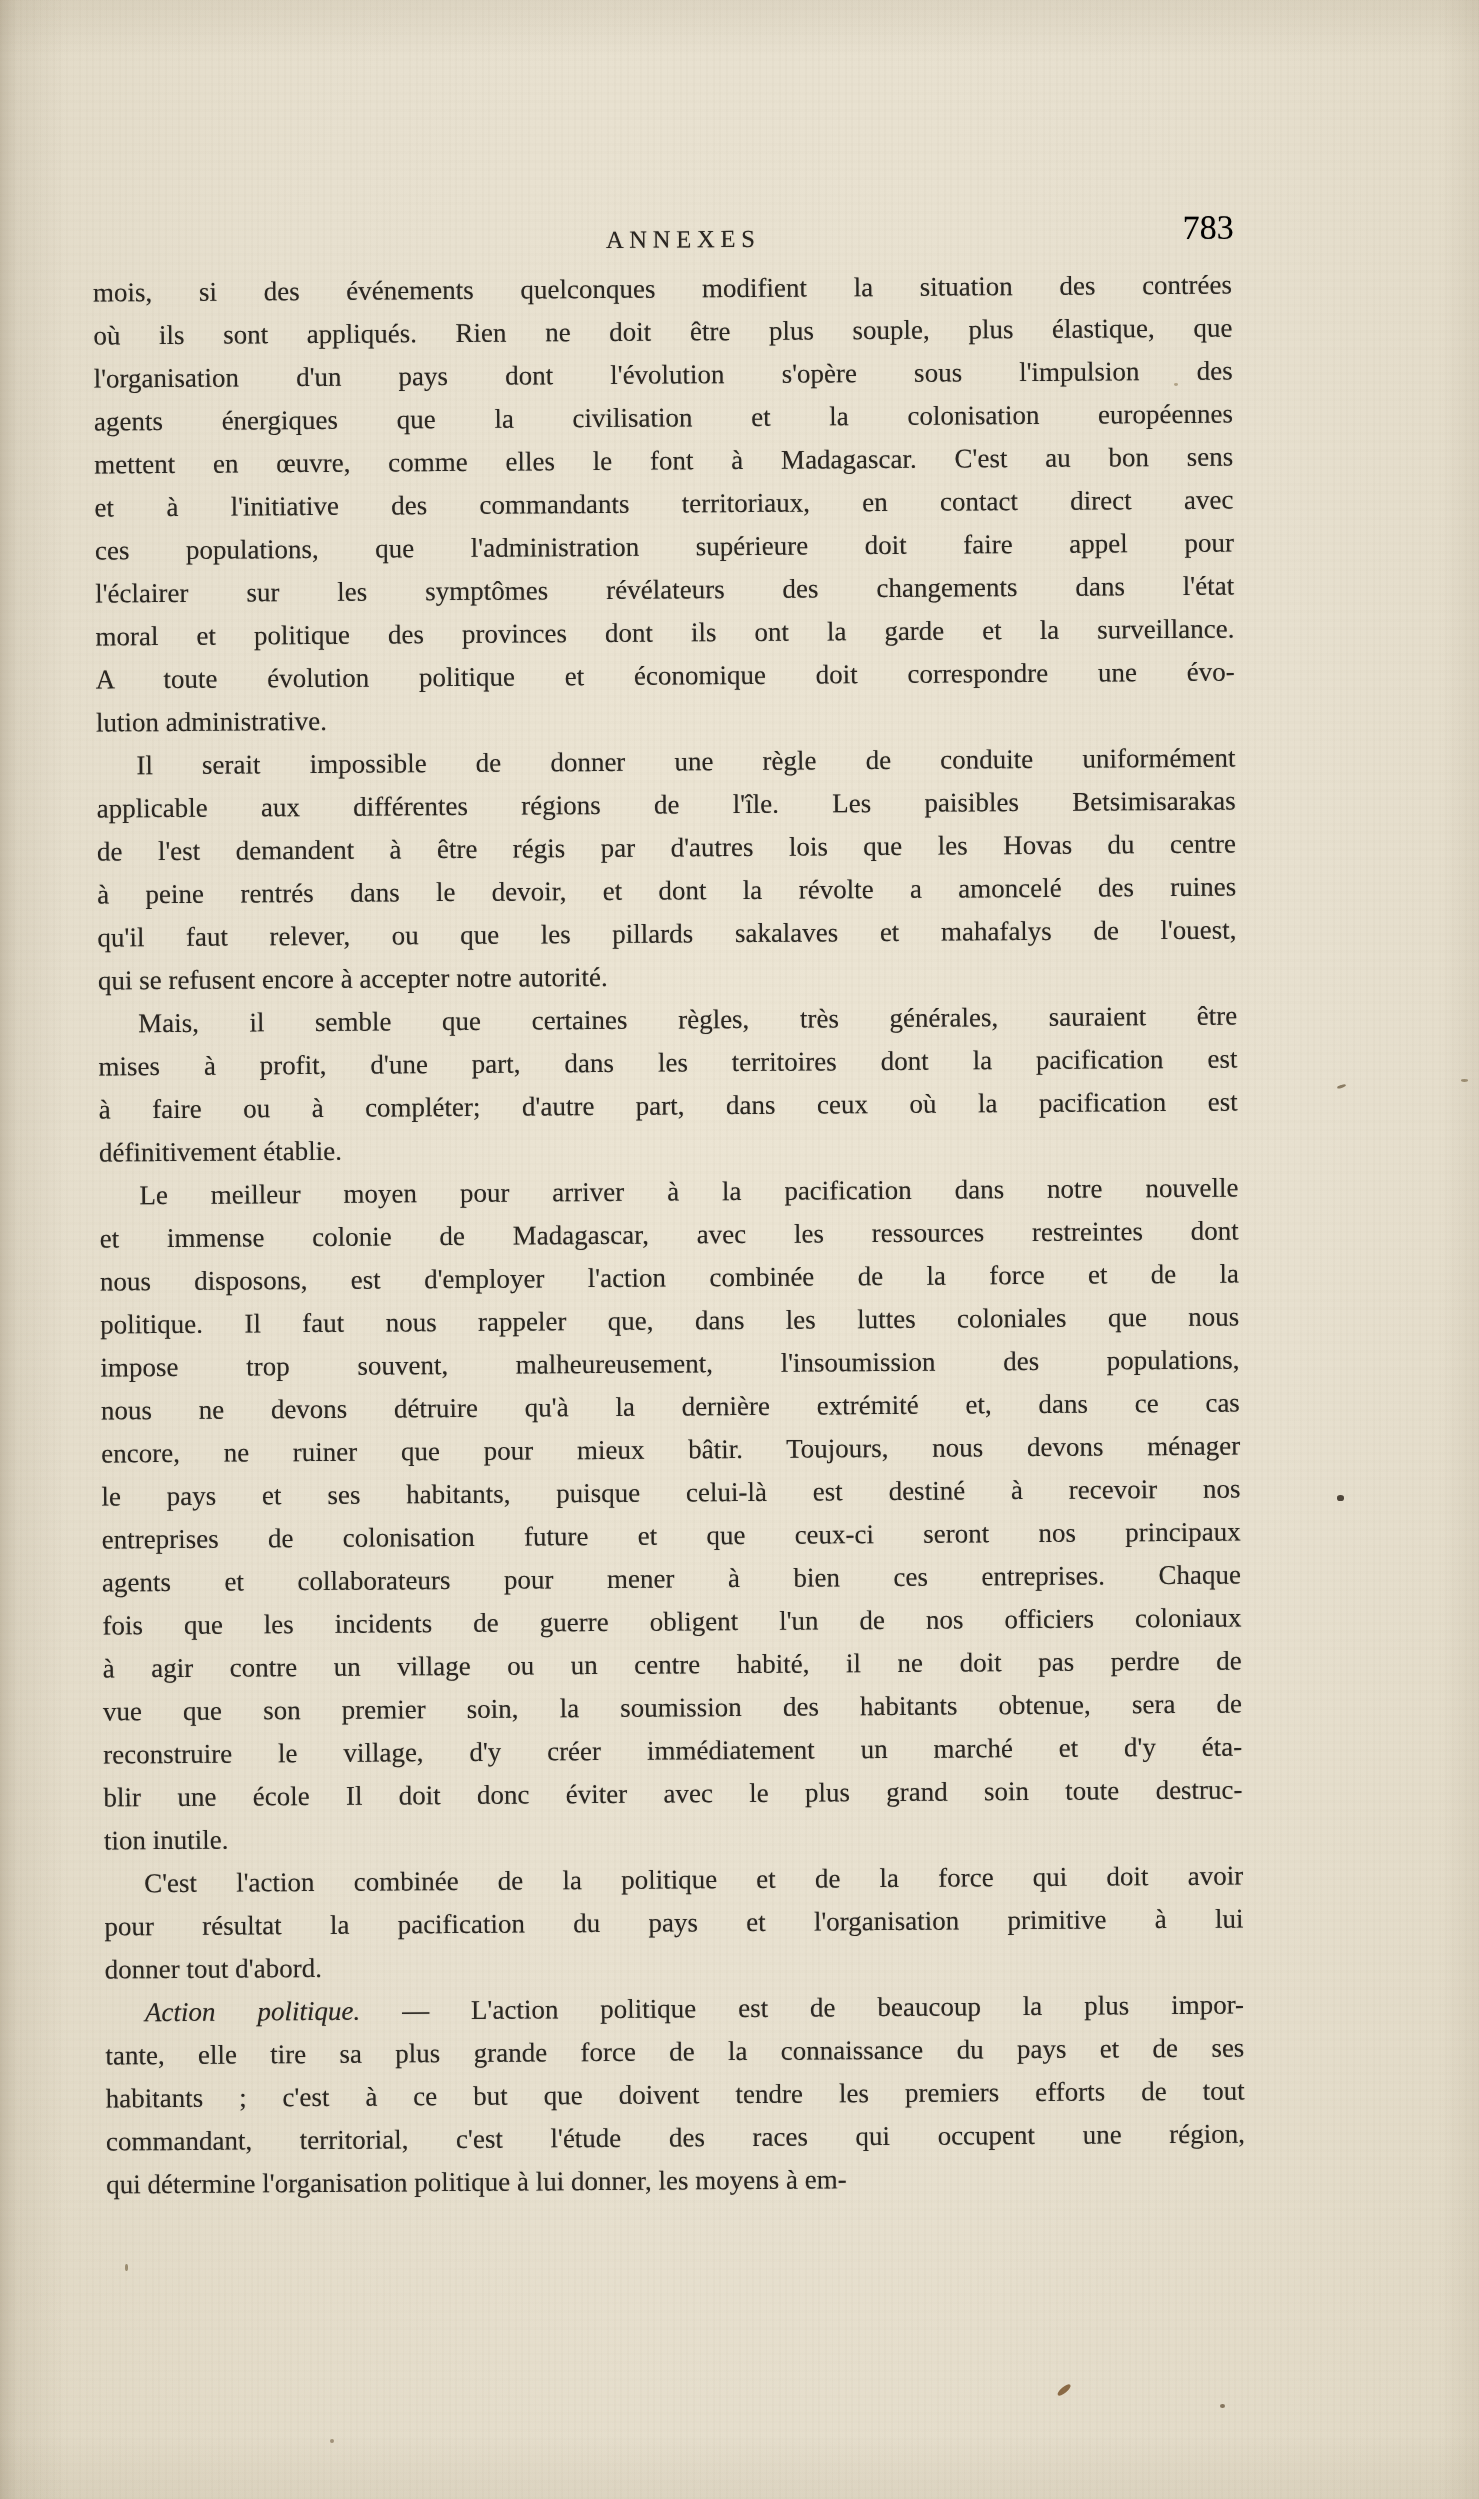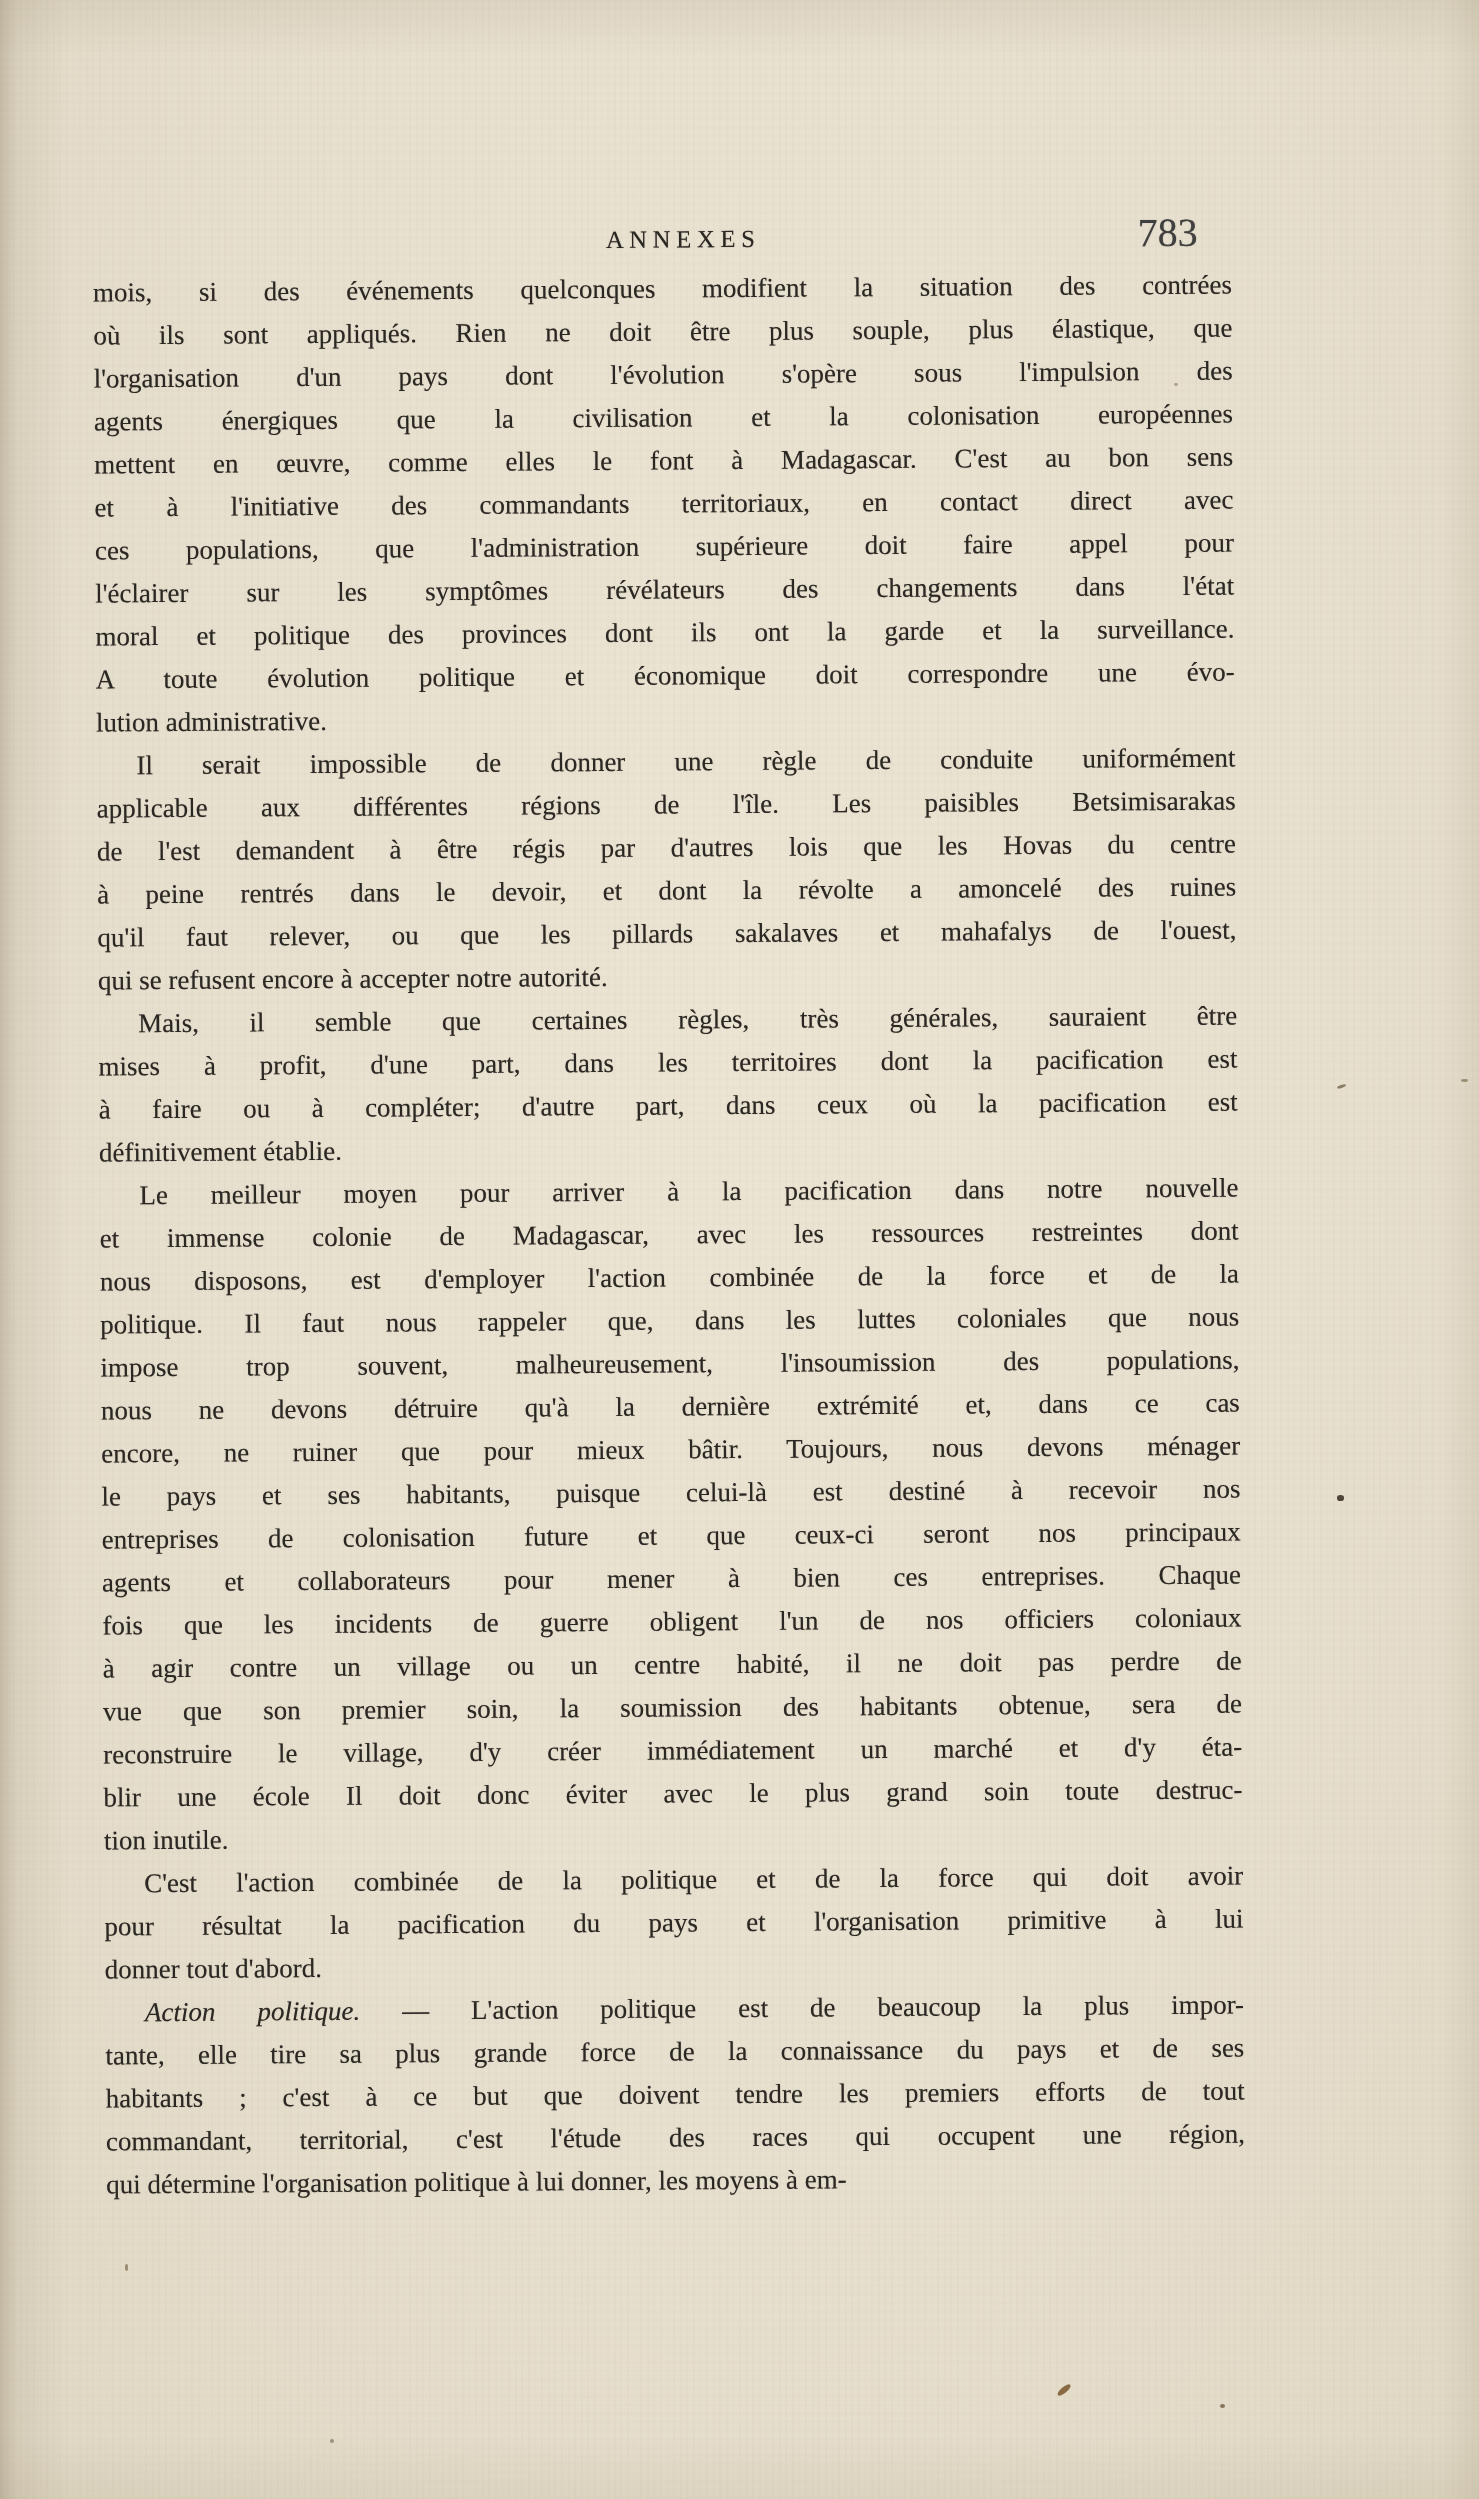--- a/index.html
+++ b/index.html
@@ -21,22 +21,22 @@
       radial-gradient(ellipse at 50% 40%, #ece5d4 0%, #e7e0cf 55%, #e0d8c4 100%);
   }
   .tilt{position:absolute;inset:0;transform:rotate(-0.4deg);transform-origin:50% 40%;}
   .running-head{
     position:absolute;left:98px;top:225px;width:1139px;
     text-align:center;padding-left:42px;box-sizing:border-box;
     font-size:24.6px;letter-spacing:5.7px;color:#2b2722;
     text-shadow:0 0 0.9px rgba(43,39,34,0.55);
   }
   .page-number{
-    position:absolute;left:1124px;top:212px;width:79px;
-    font-size:40px;color:#404040;text-align:right;
+    position:absolute;left:1160px;top:212px;width:79px;
+    font-size:34px;color:#000000;text-align:right;
     text-shadow:0 0 0.9px rgba(43,39,34,0.5);
   }
   .body-text{
     position:absolute;left:98px;top:267px;width:1139px;
     font-size:27px;line-height:43px;color:#2b2722;
     text-shadow:0 0 0.9px rgba(43,39,34,0.45);
   }
   .line{text-align:justify;text-align-last:justify;white-space:normal;}
   .line.para-end{text-align-last:left;}
   .line.indent{text-indent:40px;}

